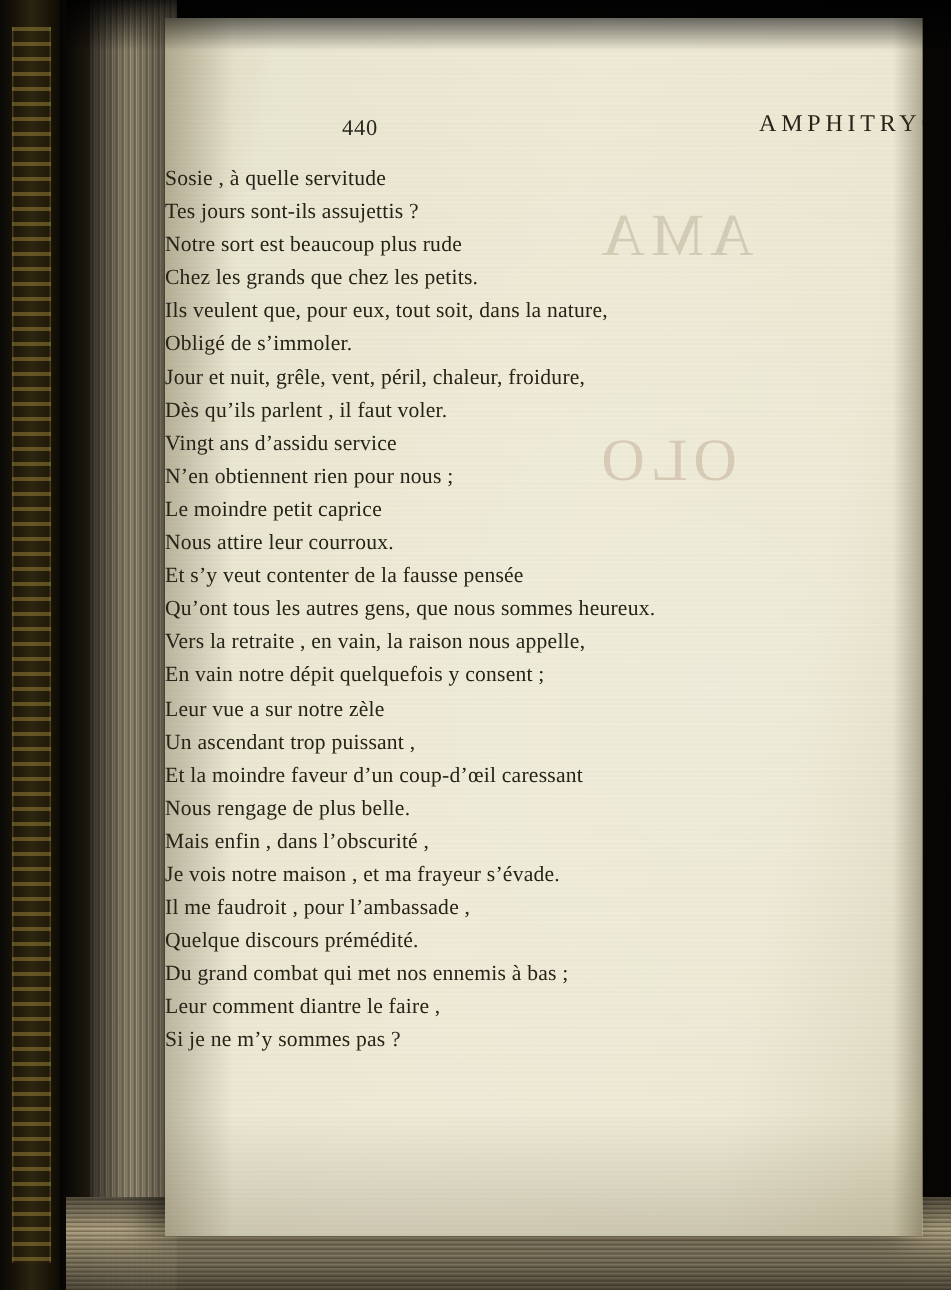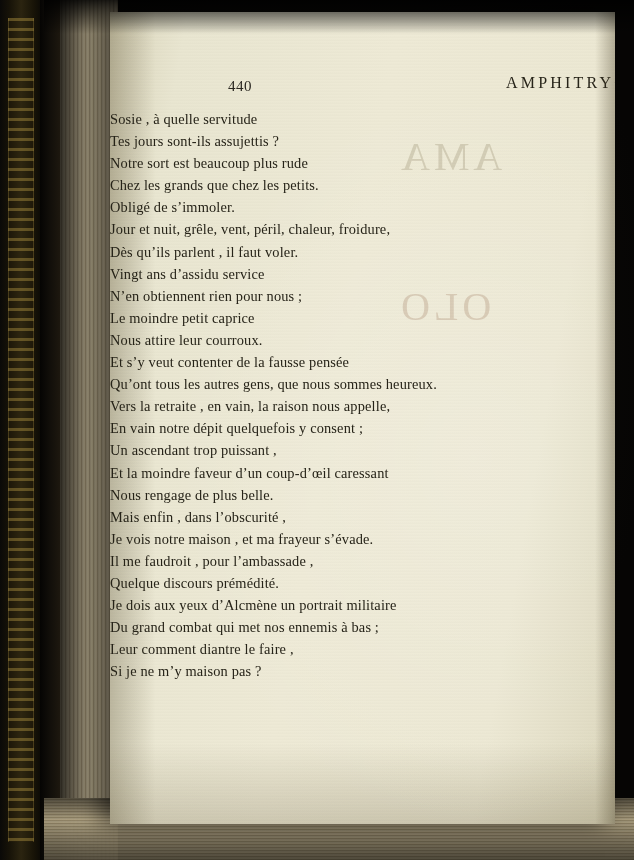--- a/index.html
+++ b/index.html
@@ -269,42 +269,43 @@
 
       <div class="head">
         <span class="title">AMPHITRYON,</span>
       </div>
 
       <div class="verse">
         <div class="line">Sosie , à quelle servitude</div>
         <div class="line">Tes jours sont-ils assujettis ?</div>
         <div class="line">Notre sort est beaucoup plus rude</div>
         <div class="line">Chez les grands que chez les petits.</div>
+        <div class="line">Ils veulent que, pour eux, tout soit, dans la nature,</div>
         <div class="line">Obligé de s’immoler.</div>
         <div class="line">Jour et nuit, grêle, vent, péril, chaleur, froidure,</div>
         <div class="line">Dès qu’ils parlent , il faut voler.</div>
         <div class="line">Vingt ans d’assidu service</div>
         <div class="line">N’en obtiennent rien pour nous ;</div>
         <div class="line">Le moindre petit caprice</div>
         <div class="line">Nous attire leur courroux.</div>
         <div class="line">Et s’y veut contenter de la fausse pensée</div>
         <div class="line">Qu’ont tous les autres gens, que nous sommes heureux.</div>
         <div class="line">Vers la retraite , en vain, la raison nous appelle,</div>
         <div class="line">En vain notre dépit quelquefois y consent ;</div>
+        <div class="line">Leur vue a sur notre zèle</div>
         <div class="line">Un ascendant trop puissant ,</div>
         <div class="line">Et la moindre faveur d’un coup-d’œil caressant</div>
         <div class="line">Nous rengage de plus belle.</div>
         <div class="line">Mais enfin , dans l’obscurité ,</div>
         <div class="line">Je vois notre maison , et ma frayeur s’évade.</div>
         <div class="line">Il me faudroit , pour l’ambassade ,</div>
         <div class="line">Quelque discours prémédité.</div>
-        <div class="line">Je dois aux yeux d’Alcmène un portrait militaire</div>
         <div class="line">Du grand combat qui met nos ennemis à bas ;</div>
         <div class="line">Leur comment diantre le faire ,</div>
-        <div class="line">Si je ne m’y maison pas ?</div>
+        <div class="line">Si je ne m’y sommes pas ?</div>
       </div>
     </div>
 
     <div class="grain"></div>
     <div class="page-curl-right"></div>
   </div>
 
   <div class="top-shadow"></div>
 </div>
 

